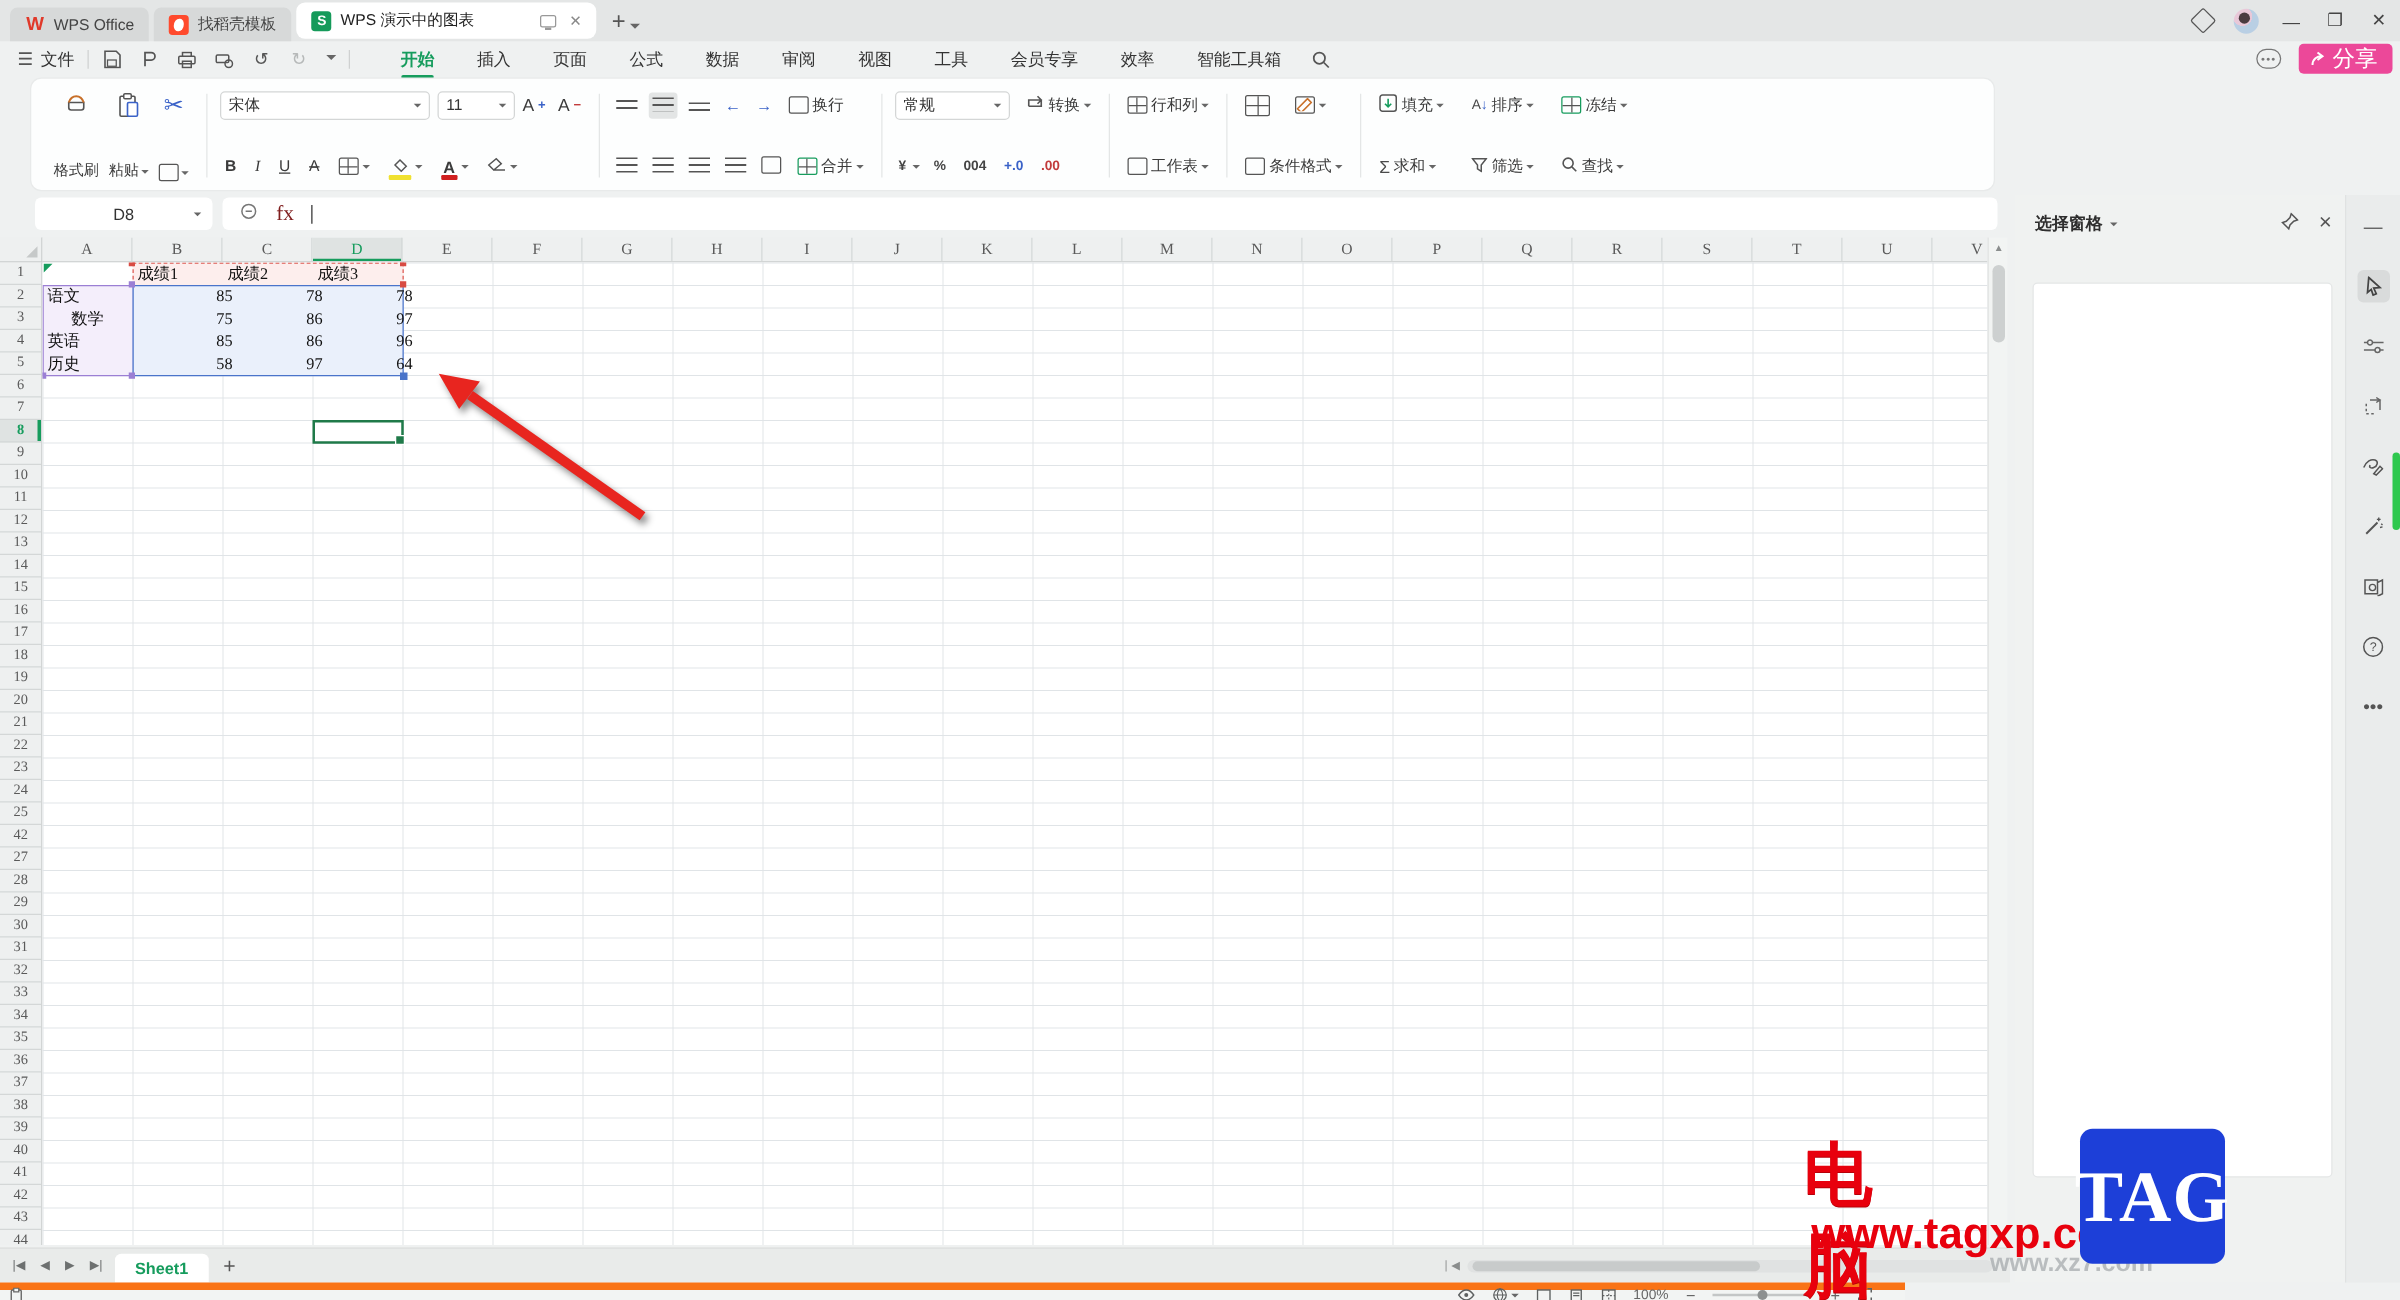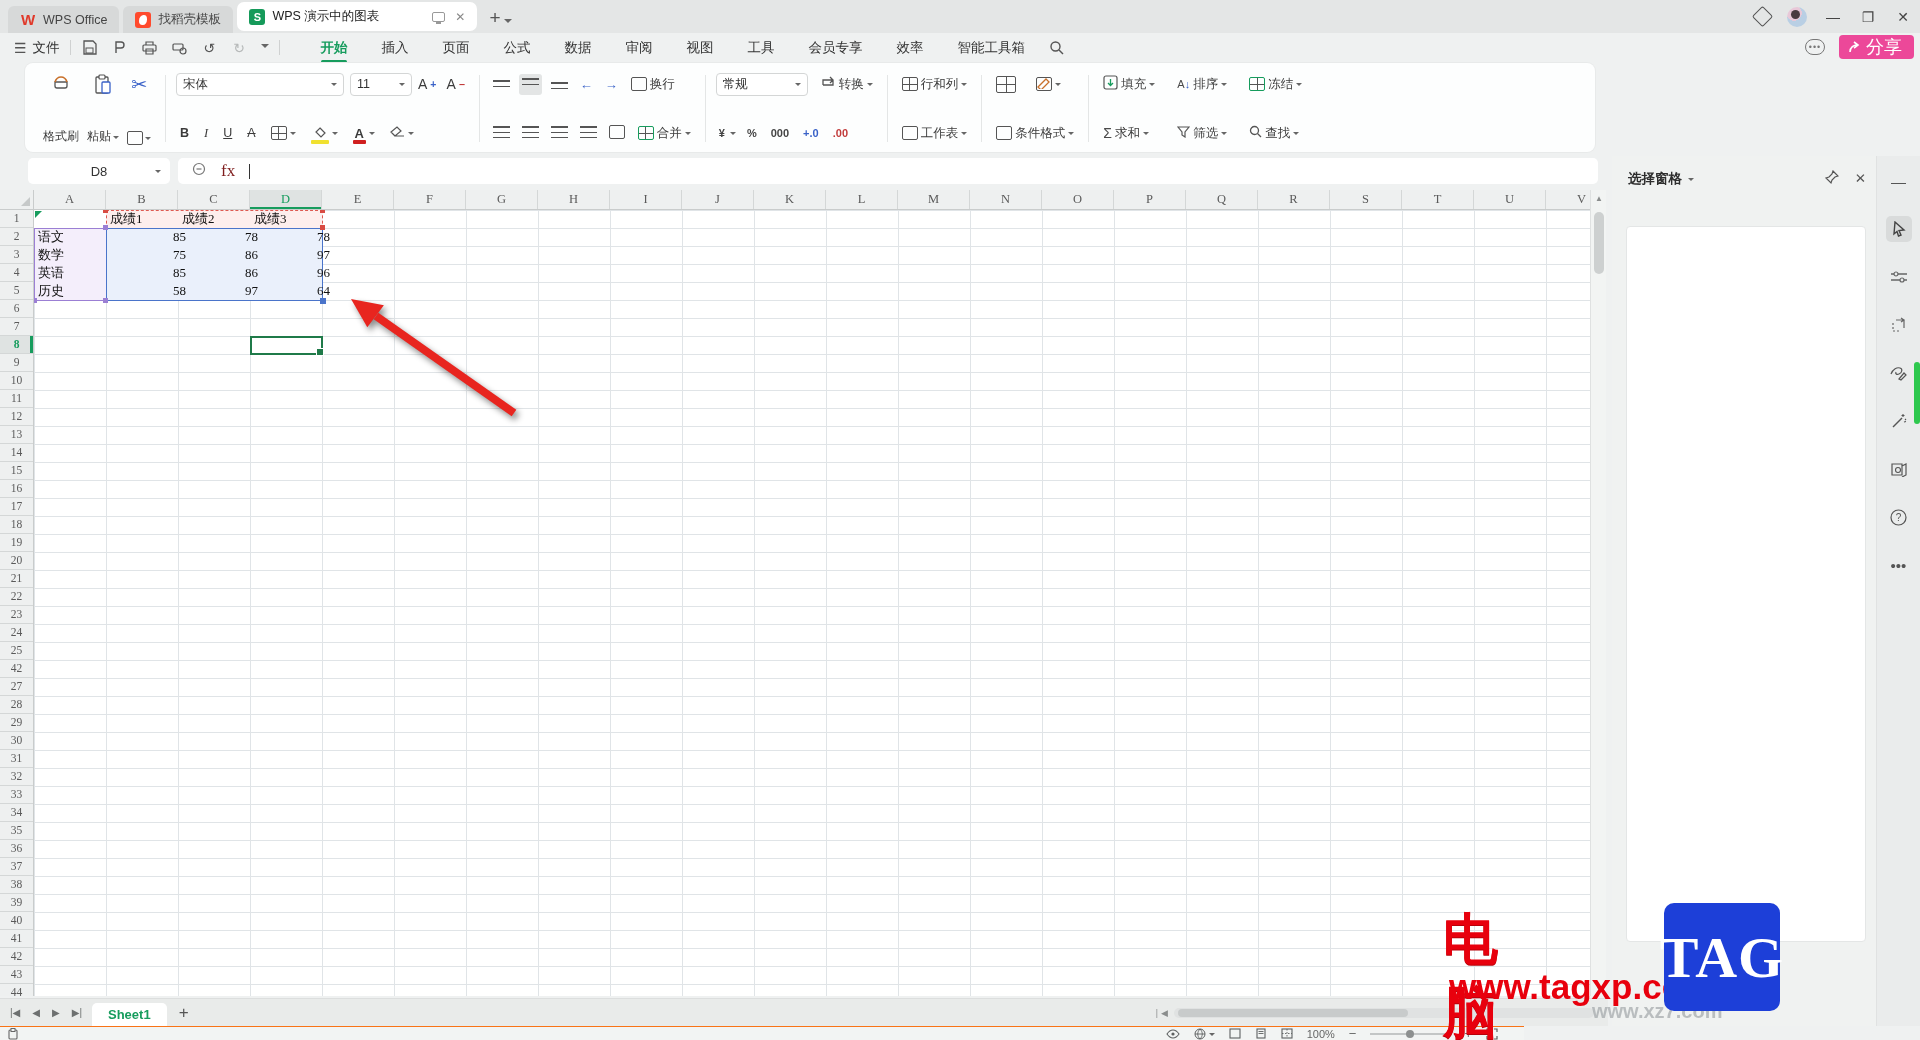--- a/index.html
+++ b/index.html
@@ -141,21 +141,21 @@
   .sheet-bar { position:absolute; top:998px; left:0; width:1608px; height:28px; background:#e9ebea;
                display:flex; align-items:center; border-top:1px solid #dcdede; }
   .nav { display:flex; align-items:center; gap:12px; margin:0 10px 0 10px; color:#6d7070; font-size:10px; }
   .sheet-tab { background:#fff; border-radius:5px 5px 0 0; height:24px; margin-top:4px; padding:0 16px;
                color:#169c5d; font-weight:bold; font-size:13px; display:flex; align-items:center; }
   .add-sheet { font-size:17px; color:#555; margin-left:12px; }
   .split-h { margin-left:auto; color:#8a8d8d; font-size:9px; display:flex; align-items:center; gap:2px; }
   .hs-track { width:420px; height:10px; background:#e0e2e2; border-radius:5px; margin:0 14px 0 6px; position:relative; }
   .hs-thumb { position:absolute; left:4px; top:1px; width:230px; height:8px; background:#c8cbcb; border-radius:4px; }
   .status-bar { position:absolute; top:1026px; left:0; width:1524px; height:14px; background:#f2f4f3;
-                border-top:1px solid #f97316; display:flex; align-items:center; font-size:10px; color:#666; }
+                border-top:6px solid #f97316; display:flex; align-items:center; font-size:10px; color:#666; }
   .sb-left { margin-left:8px; }
   .sb-right { position:absolute; right:26px; display:flex; align-items:center; gap:14px; }
   .sb-ico { display:flex; align-items:center; color:#5e6161; }
   .zoom-track { width:80px; height:2px; background:#c3c6c6; position:relative; }
   .zoom-dot { position:absolute; left:36px; top:-3px; width:8px; height:8px; border-radius:50%; background:#8d9090; }
 
   
   .arrow-svg { position:absolute; left:0; top:0; width:1920px; height:1040px; pointer-events:none; z-index:40; }
   .watermark { position:absolute; z-index:50; pointer-events:none; }
   .wm-name { position:absolute; left:1443px; top:903px; font-size:55px; font-weight:900; color:#e8000d;
@@ -379,21 +379,21 @@
               <path d="M3 9V4h10M10 1l3 3-3 3M13 4v5H3" fill="none" stroke="#555" stroke-width="1.3"></path>
             </svg></span>
           <span>转换</span>
           <span class="caret"></span>
         </span>
     </div>
     <div class="rrow" style="gap:8px">
       <span class="num-ico"><span>¥</span></span>
         <span class="caret" style="margin:4px 0 0 -6px"></span>
       <span class="num-ico"><span>%</span></span>
-      <span class="num-ico"><span>000</span></span>
+      <span class="num-ico"><span>004</span></span>
       <span class="num-ico" style="color:#3a62c8"><span>+.0</span></span>
       <span class="num-ico" style="color:#c23b3b"><span>.00</span></span>
     </div>
   </div>
   <div class="vdiv"></div>
 
   <div class="rrows">
     <div class="rrow">
       <span class="rbtn">
           <span class="sq-ico grid"></span>
@@ -589,21 +589,21 @@
   <span class="hnd red" style="left:286px;top:15px"></span>
   <span class="hnd purple" style="left:69px;top:15px"></span>
   <span class="hnd purple" style="left:-2px;top:88px"></span>
   <span class="hnd purple" style="left:69px;top:88px"></span>
   <span class="hnd blue" style="left:286px;top:88px;width:6px;height:6px"></span>
   <div id="cells">
       <div class="cell t-left" style="left: 72px; top: 0px;">成绩1</div>
       <div class="cell t-left" style="left: 144px; top: 0px;">成绩2</div>
       <div class="cell t-left" style="left: 216px; top: 0px;">成绩3</div>
       <div class="cell t-left" style="left: 0px; top: 18px;">语文</div>
-      <div class="cell t-left" style="left: 0px; top: 36px;">数学</div>
+      <div class="cell t-left" style="left: 0px; top: 36px; text-align: center;">数学</div>
       <div class="cell t-left" style="left: 0px; top: 54px;">英语</div>
       <div class="cell t-left" style="left: 0px; top: 72px;">历史</div>
       <div class="cell t-right" style="left: 72px; top: 18px;">85</div>
       <div class="cell t-right" style="left: 144px; top: 18px;">78</div>
       <div class="cell t-right" style="left: 216px; top: 18px;">78</div>
       <div class="cell t-right" style="left: 72px; top: 36px;">75</div>
       <div class="cell t-right" style="left: 144px; top: 36px;">86</div>
       <div class="cell t-right" style="left: 216px; top: 36px;">97</div>
       <div class="cell t-right" style="left: 72px; top: 54px;">85</div>
       <div class="cell t-right" style="left: 144px; top: 54px;">86</div>

